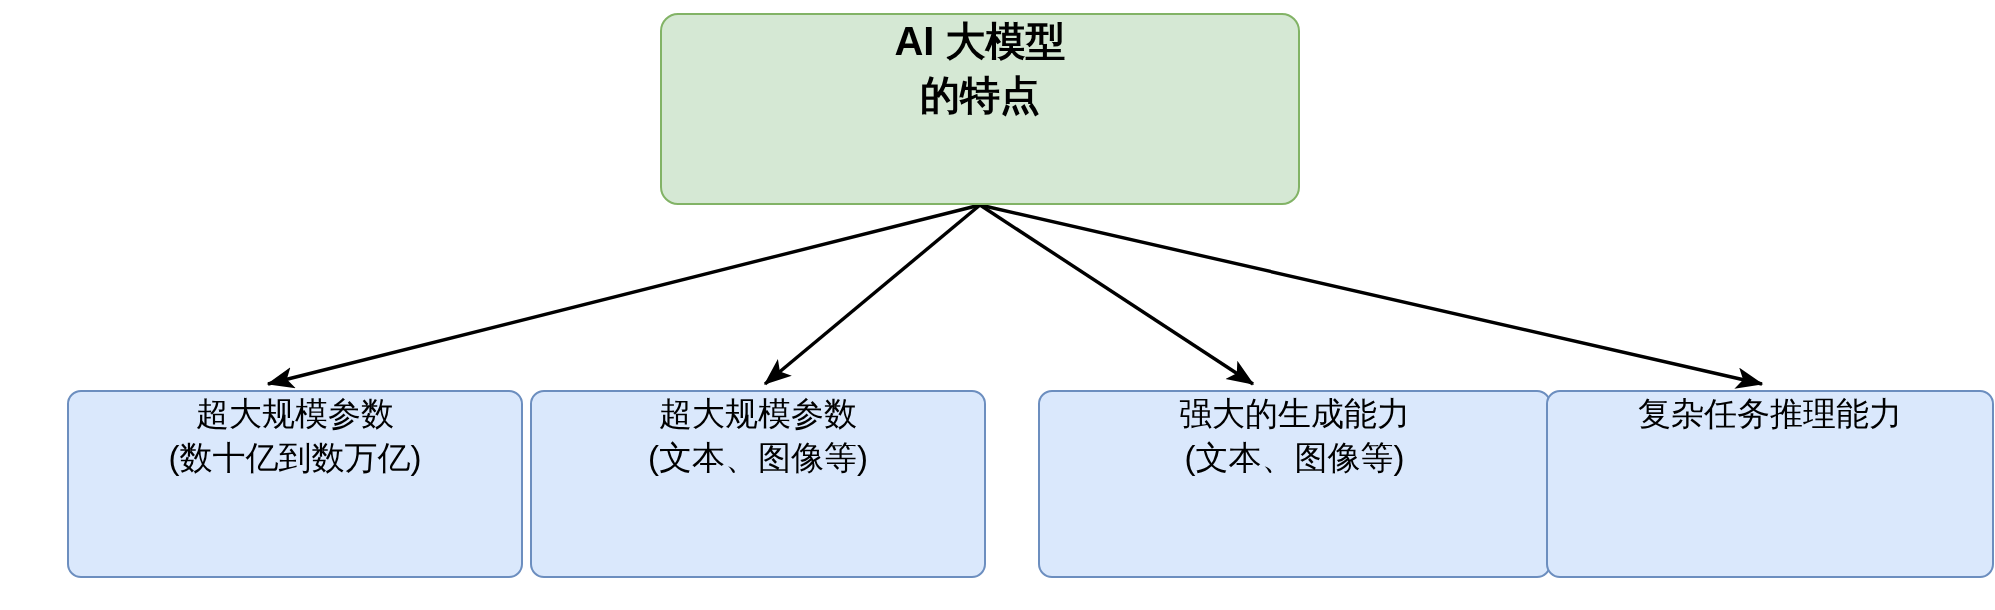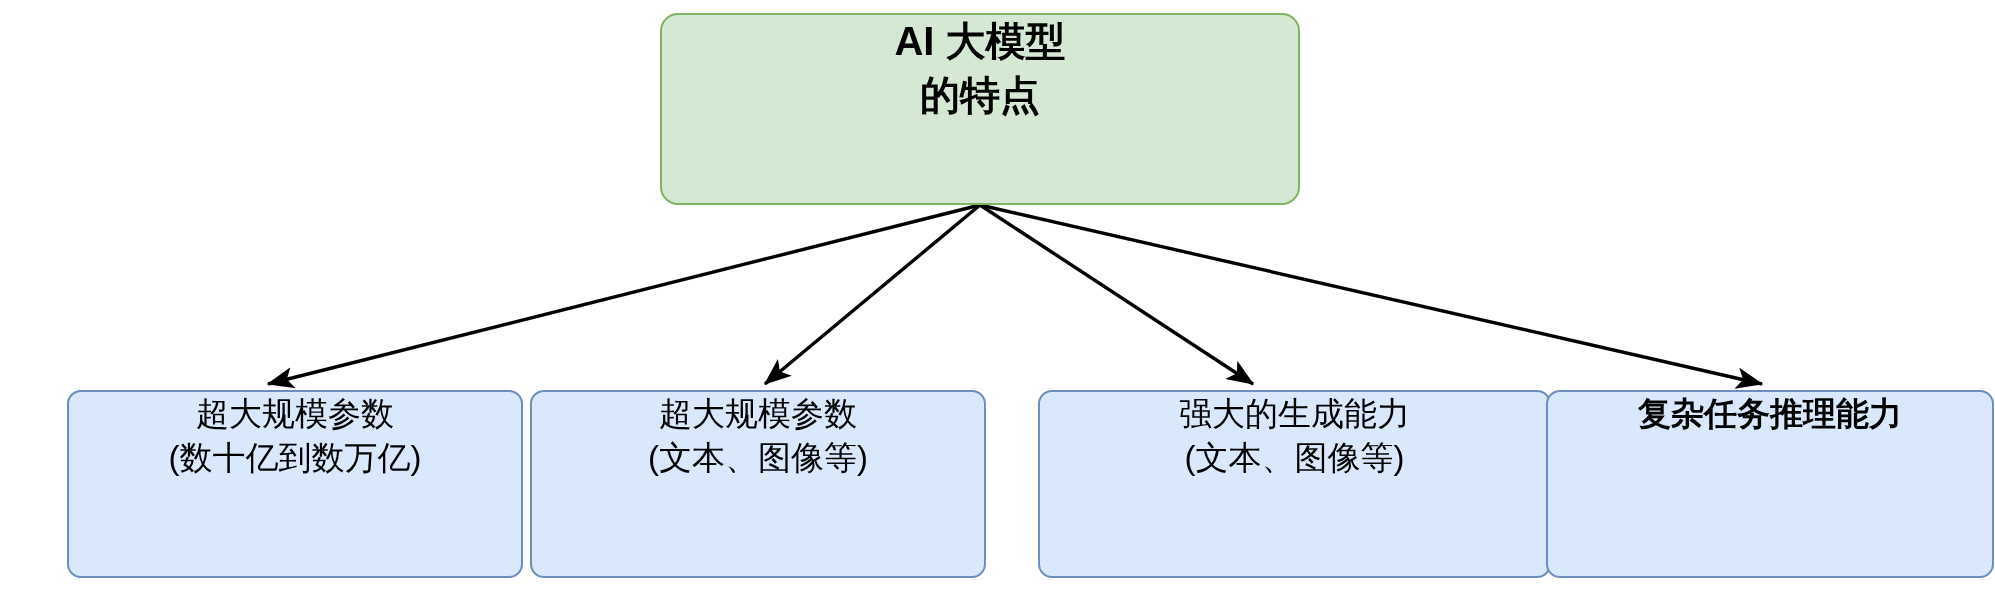--- a/index.html
+++ b/index.html
@@ -52,21 +52,21 @@
     background: #dae8fc;
     border: 2px solid #6c8ebf;
     font-size: 33px;
     font-weight: normal;
     top: 390px;
     height: 188px;
   }
   .leaf-0 { left: 22px;   width: 456px; margin-left: 45px; }
   .leaf-1 { left: 530px;  width: 456px; }
   .leaf-2 { left: 1038px; width: 513px; }
-  .leaf-3 { left: 1546px; width: 448px; font-weight: bold; }
+  .leaf-3 { left: 1546px; width: 448px; }
   .node-label {
     display: block;
     padding: 0 10px;
     white-space: pre-line;
   }
   .watermark {
     position: absolute;
     right: 14px;
     bottom: 6px;
     text-align: right;

